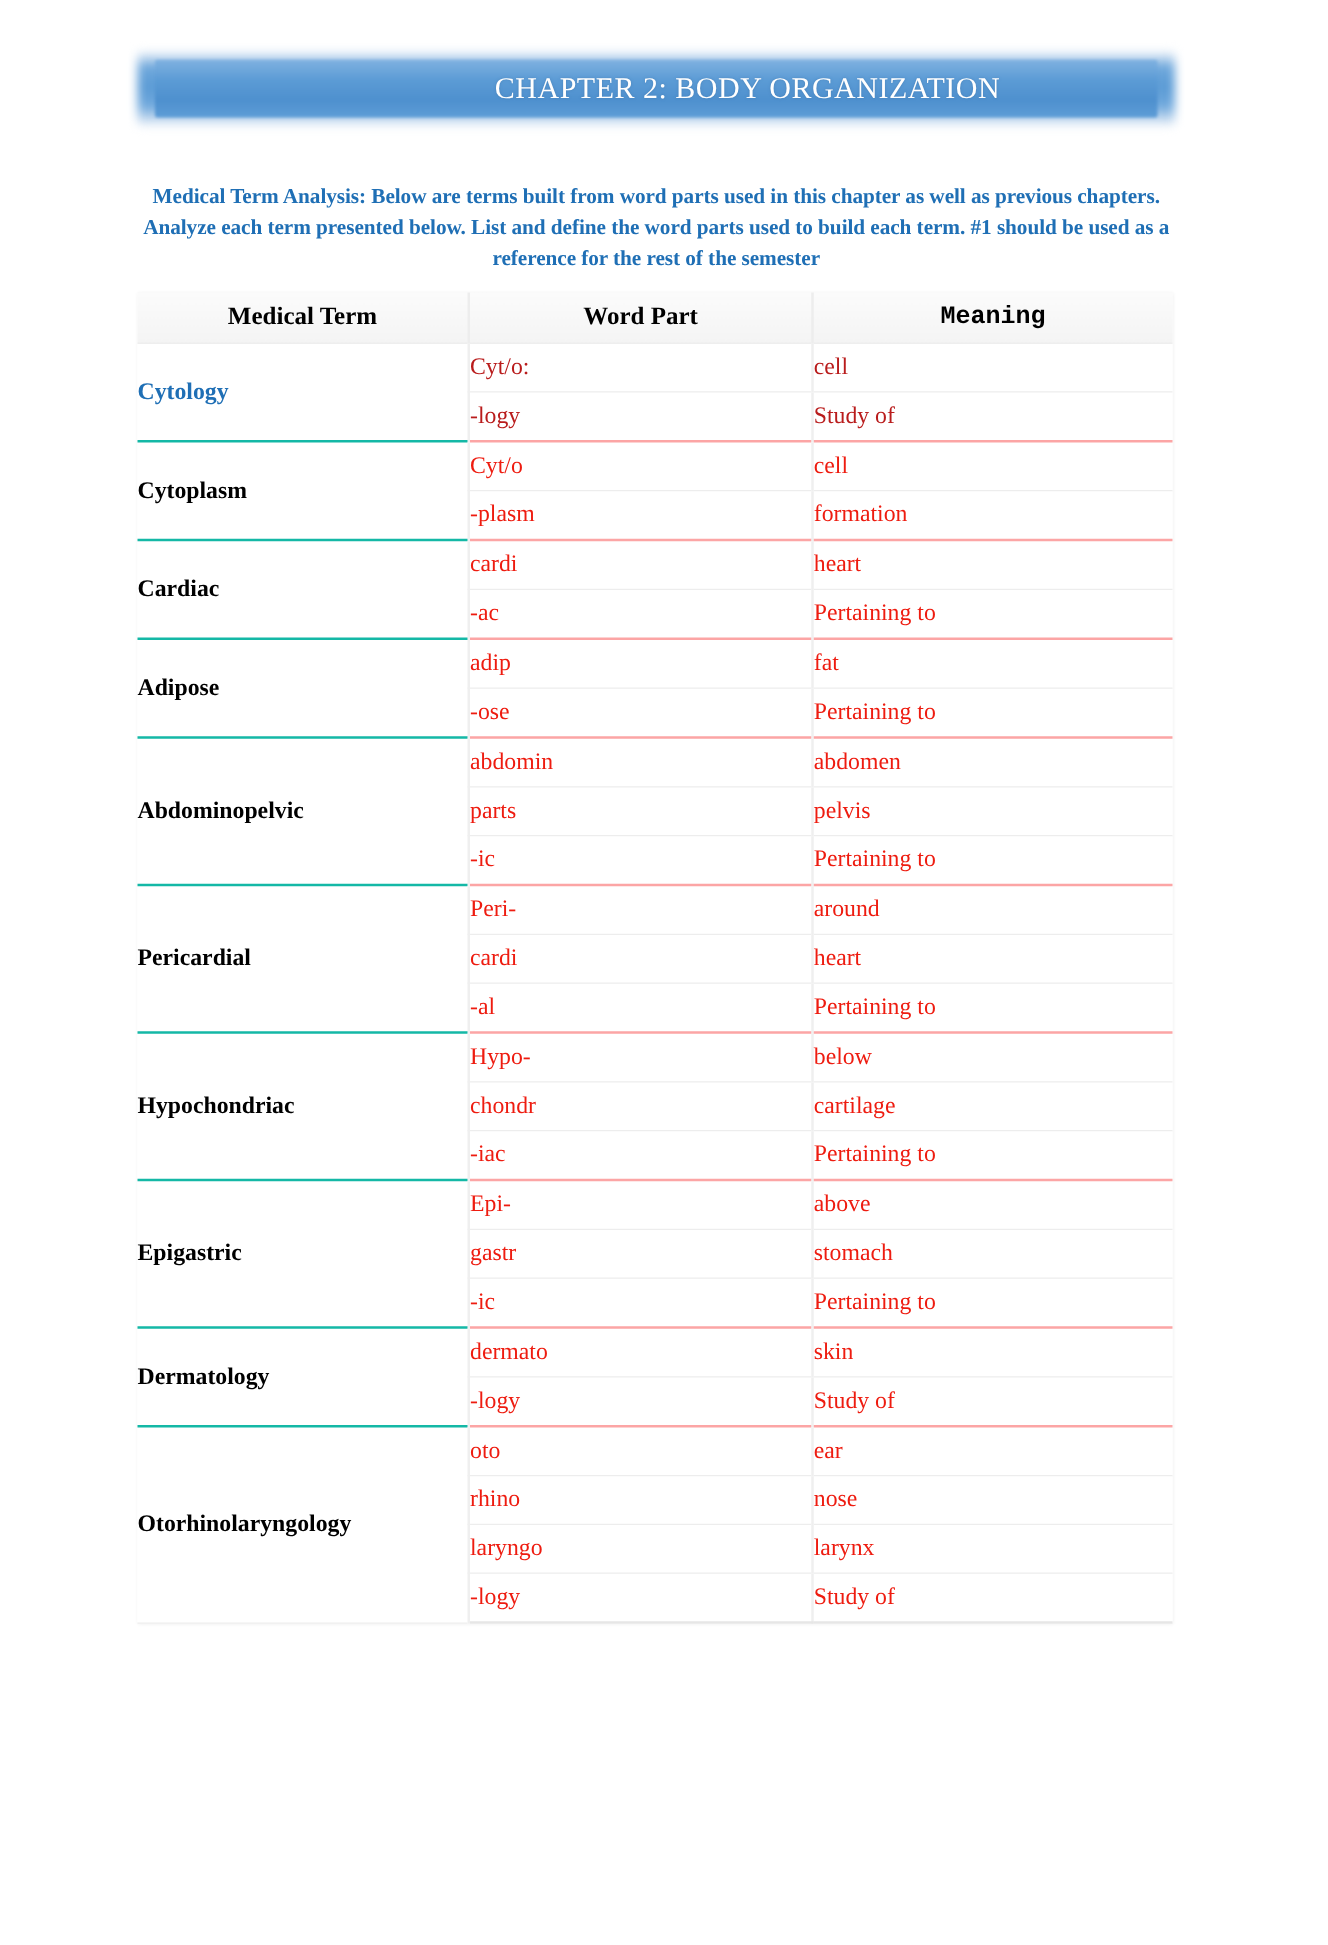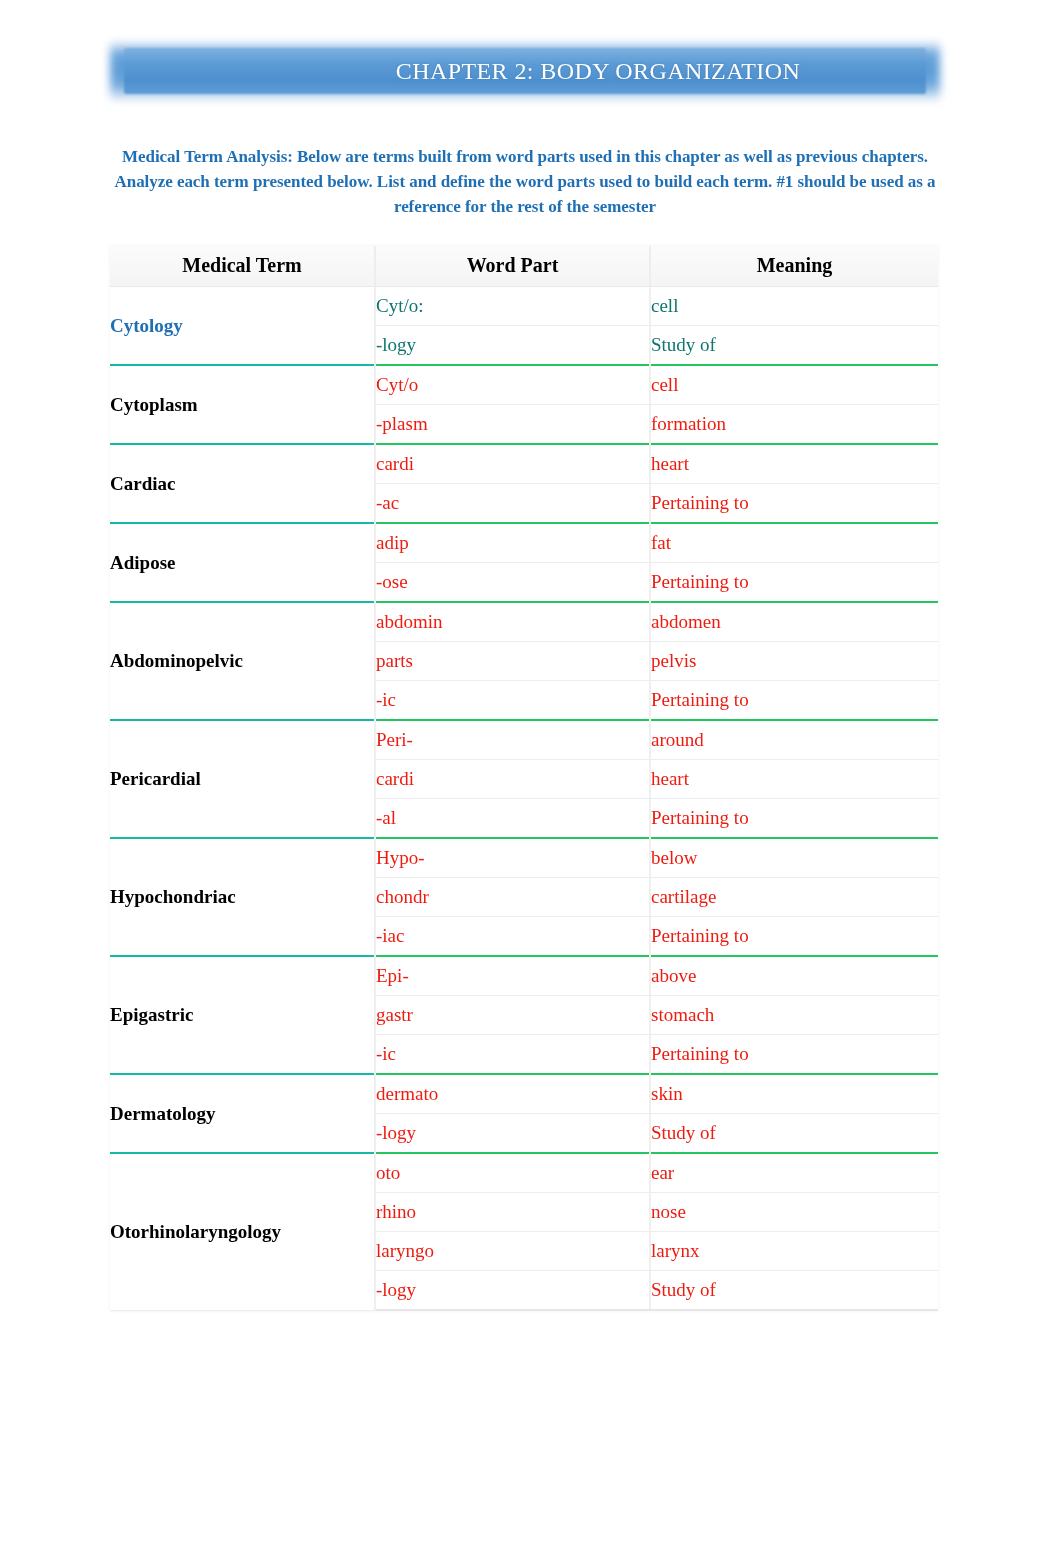--- a/index.html
+++ b/index.html
@@ -79,21 +79,21 @@
     font-weight: bold;
     font-size: 17px;
     line-height: 25px;
     letter-spacing: -0.05px;
   }
 
   
   .tbl-wrap {
     position: absolute;
     left: 110px;
-    top: 246px;
+    top: 234px;
     width: 828px;
     background: #ffffff;
     box-shadow: 0 0 3px rgba(0,0,0,0.07);
   }
   table.mt {
     border-collapse: collapse;
     width: 828px;
     table-layout: fixed;
   }
   table.mt col.c1 { width: 265px; }
@@ -103,21 +103,21 @@
   table.mt th {
     font-size: 20px;
     font-weight: bold;
     color: #000000;
     text-align: center;
     padding: 8px 0 9px 0;
     background: linear-gradient(180deg,#fbfbfb 0%,#f4f4f4 100%);
     border-right: 2px solid #ededed;
     border-bottom: 1px solid #e9e9e9;
   }
-  table.mt th:last-child { border-right: none; }
+  table.mt th:last-child { border-right: none; font-family: Liberation Mono, monospace; }
 
   table.mt td {
     font-size: 19px;
     vertical-align: middle;
     border-right: 2px solid #efefef;
     border-bottom: 1px solid #ededed;
     padding: 0;
     height: 38px;
     background: #ffffff;
   }
@@ -130,23 +130,23 @@
     border-bottom: 1px solid #e6e6e6;
     background: #ffffff;
     margin-left: 32px;
   }
   td.term.blue { color: #1f6fb5; }
 
   td.part, td.mean {
     padding-left: 18px;
     color: #ee1c10;
   }
-  tr.blue-row td.part, tr.blue-row td.mean { color: #0f766e; }
-
-  tr.group-start td { border-top: 2px solid #22c55e; }
+  tr.blue-row td.part, tr.blue-row td.mean { color: #b91c1c; }
+
+  tr.group-start td { border-top: 2px solid #fca5a5; }
   tr.group-start td.term { border-top: 2px solid #14b8a6; }
 
   table.mt tr:last-child td { border-bottom: 2px solid #e6e6e6; }
 </style>
 </head>
 <body>
 
 <div class="banner-wrap">
   <div class="banner-glow"></div>
   <div class="banner-core"></div>

